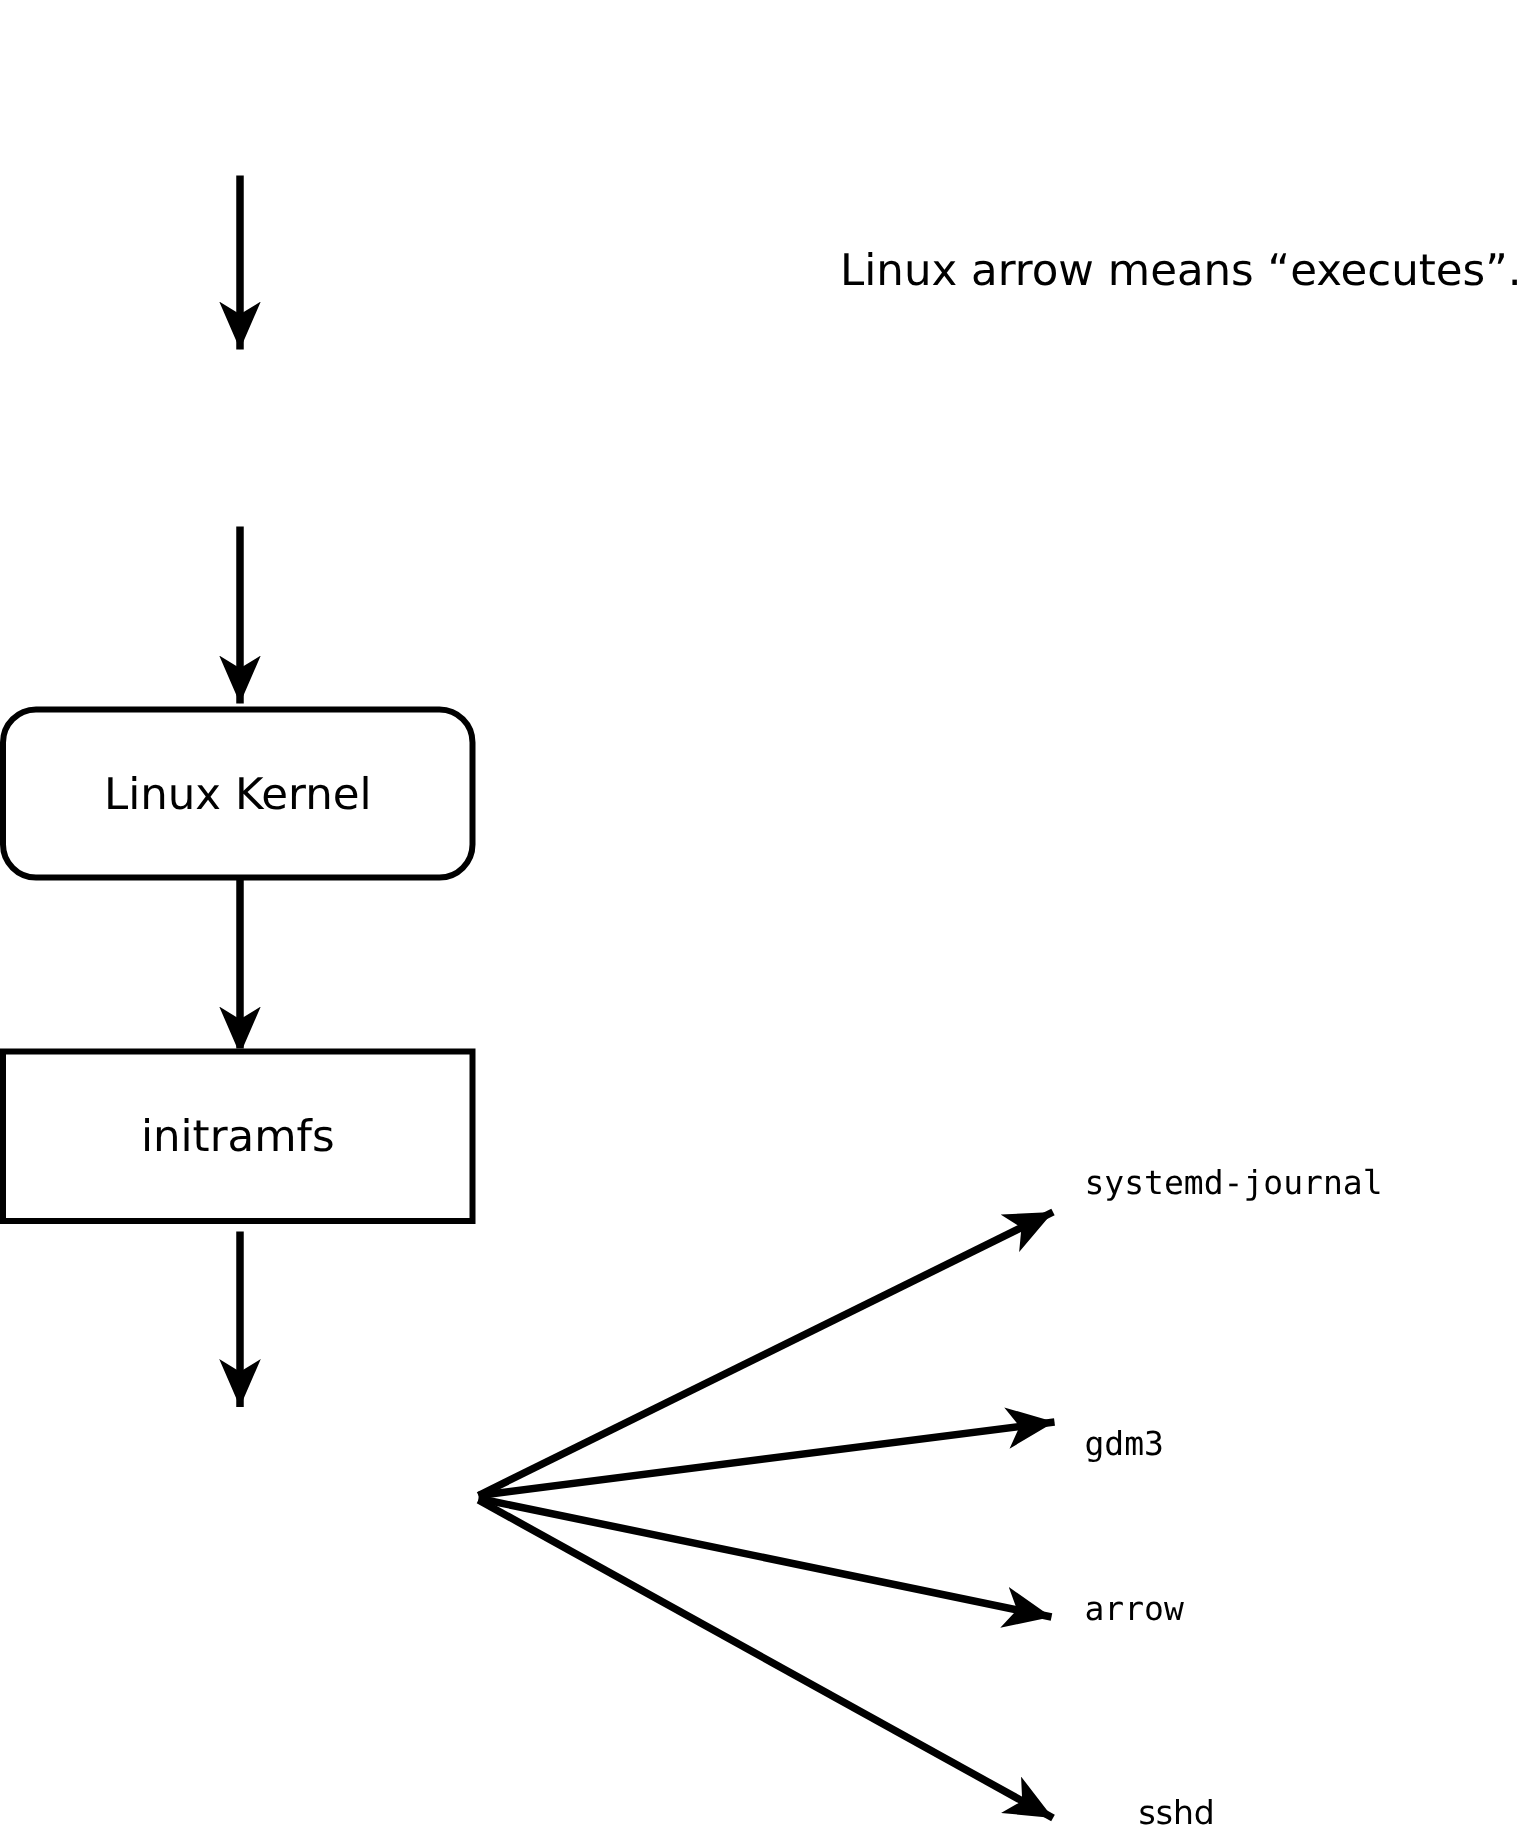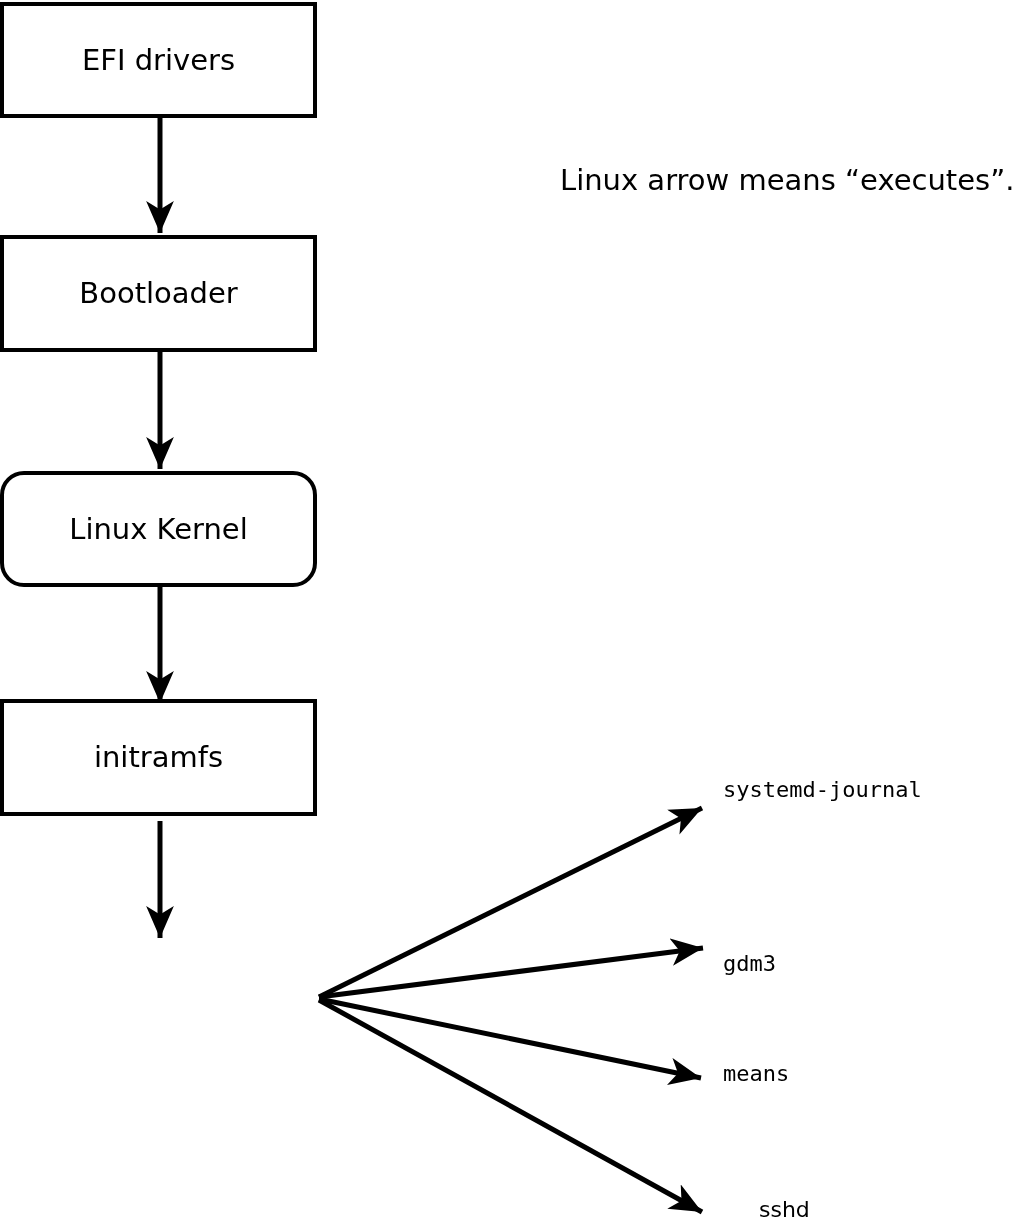--- a/index.html
+++ b/index.html
@@ -84,33 +84,27 @@
     <line x1="160" y1="351" x2="160" y2="469" stroke="#000000" stroke-width="5" marker-end="url(#barb)"></line>
     <line x1="160" y1="586" x2="160" y2="703" stroke="#000000" stroke-width="5" marker-end="url(#barb)"></line>
     <line x1="160" y1="821" x2="160" y2="938" stroke="#000000" stroke-width="5" marker-end="url(#barb)"></line>
 
     <line x1="319" y1="997" x2="702" y2="808" stroke="#000000" stroke-width="5" marker-end="url(#barb)"></line>
     <line x1="319" y1="997" x2="703" y2="948" stroke="#000000" stroke-width="5" marker-end="url(#barb)"></line>
     <line x1="319" y1="999" x2="701" y2="1078" stroke="#000000" stroke-width="5" marker-end="url(#barb)"></line>
     <line x1="319" y1="1000" x2="702" y2="1212" stroke="#000000" stroke-width="5" marker-end="url(#barb)"></line>
   </svg>
 
-  <div class="node-box b1">
-    <span>EFI drivers</span>
-  </div>
-  <div class="node-box b2">
-    <span>Bootloader</span>
-  </div>
   <div class="node-box b3">
     <span>Linux Kernel</span>
   </div>
   <div class="node-box b4">
     <span>initramfs</span>
   </div>
 
   <div class="note">Linux arrow means “executes”.</div>
 
   <span class="spawn-label sl1">systemd-journal</span>
   <span class="spawn-label sl2">gdm3</span>
-  <span class="spawn-label sl3">means</span>
+  <span class="spawn-label sl3">arrow</span>
   <span class="spawn-label sans sl4">sshd</span>
 
 </div>
 
 </body></html>

